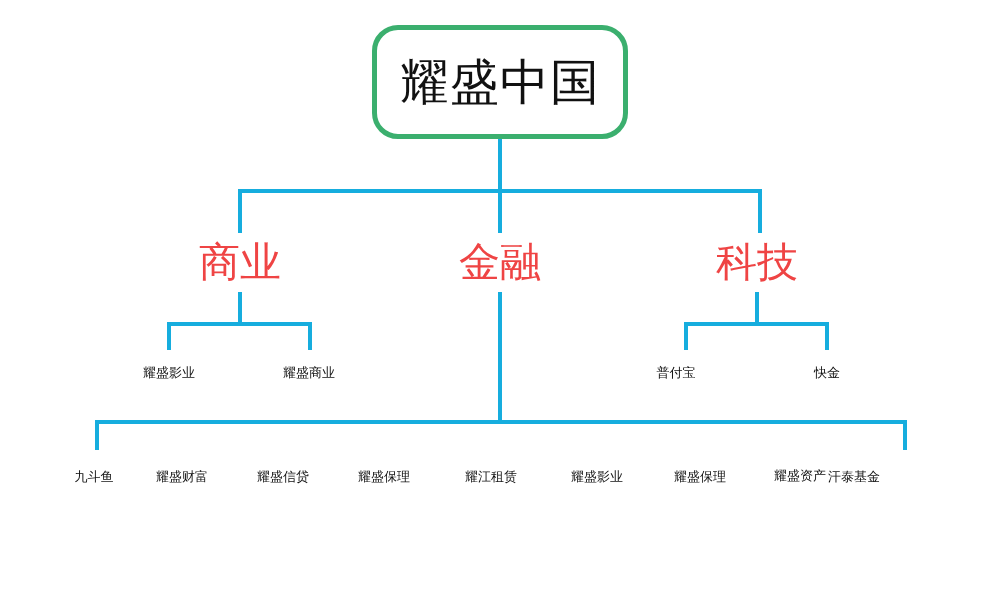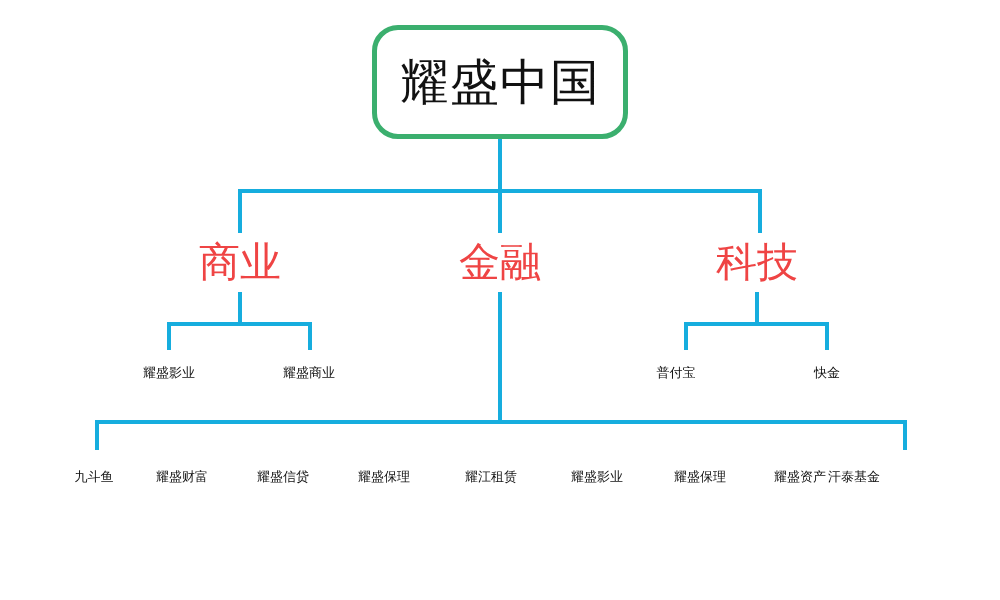--- a/index.html
+++ b/index.html
@@ -154,20 +154,20 @@
   </div>
   <div class="leaf leaf-bottom" style="left:491px;justify-content:center;">
     <span class="leaf-label">耀江租赁</span>
   </div>
   <div class="leaf leaf-bottom" style="left:597px;">
     <span class="leaf-label">耀盛影业</span>
   </div>
   <div class="leaf leaf-bottom" style="left:700px;">
     <span class="leaf-label">耀盛保理</span>
   </div>
-  <div class="leaf leaf-bottom" style="left:800px;">
+  <div class="leaf leaf-bottom" style="left:800px;font-family:Liberation Mono, monospace;">
     <span class="leaf-label">耀盛资产</span>
   </div>
   <div class="leaf leaf-bottom" style="left:854px;">
     <span class="leaf-label">汗泰基金</span>
   </div>
 
 </div>
 
 </body></html>

